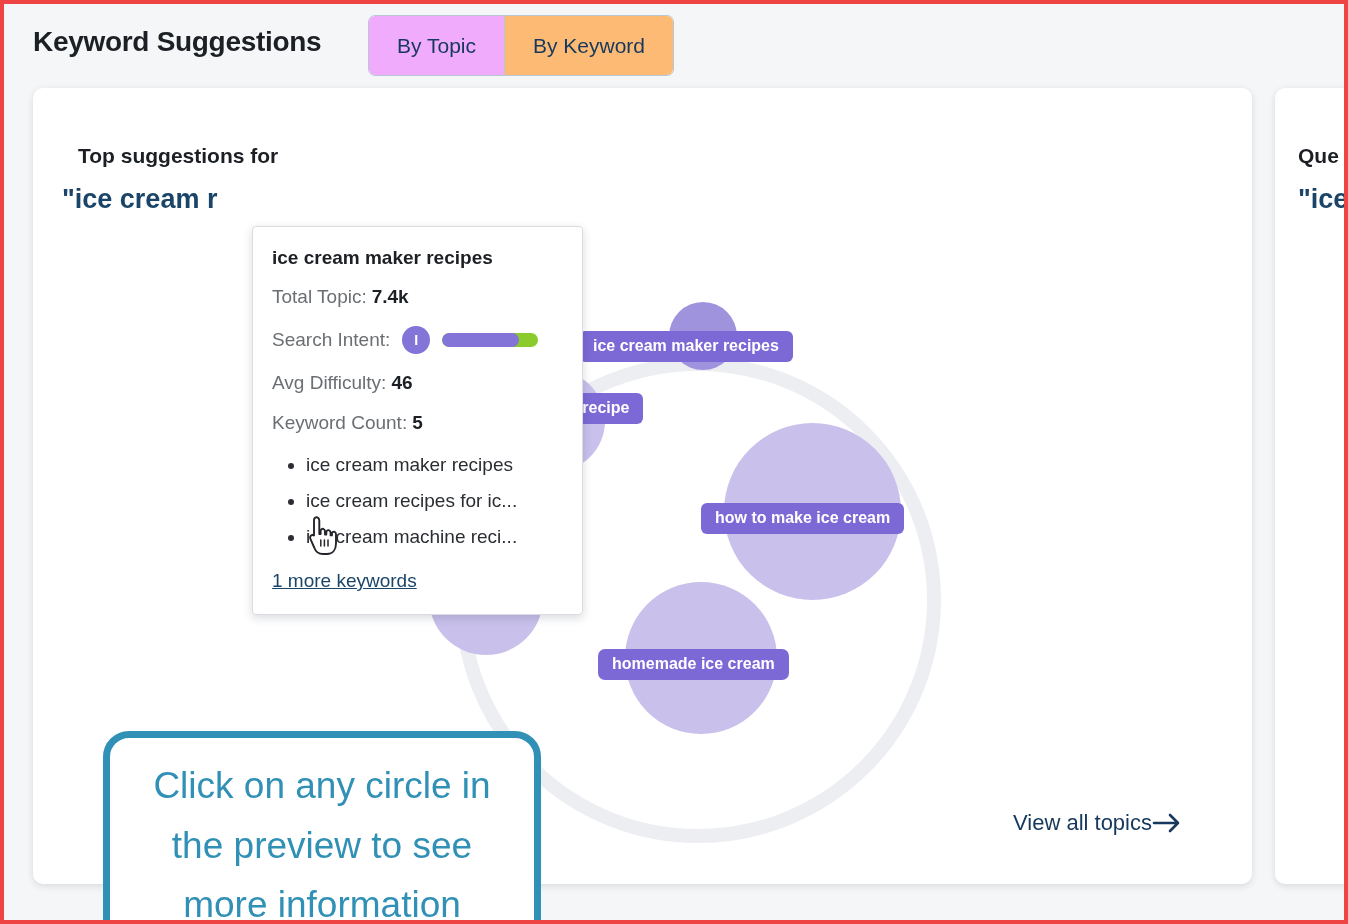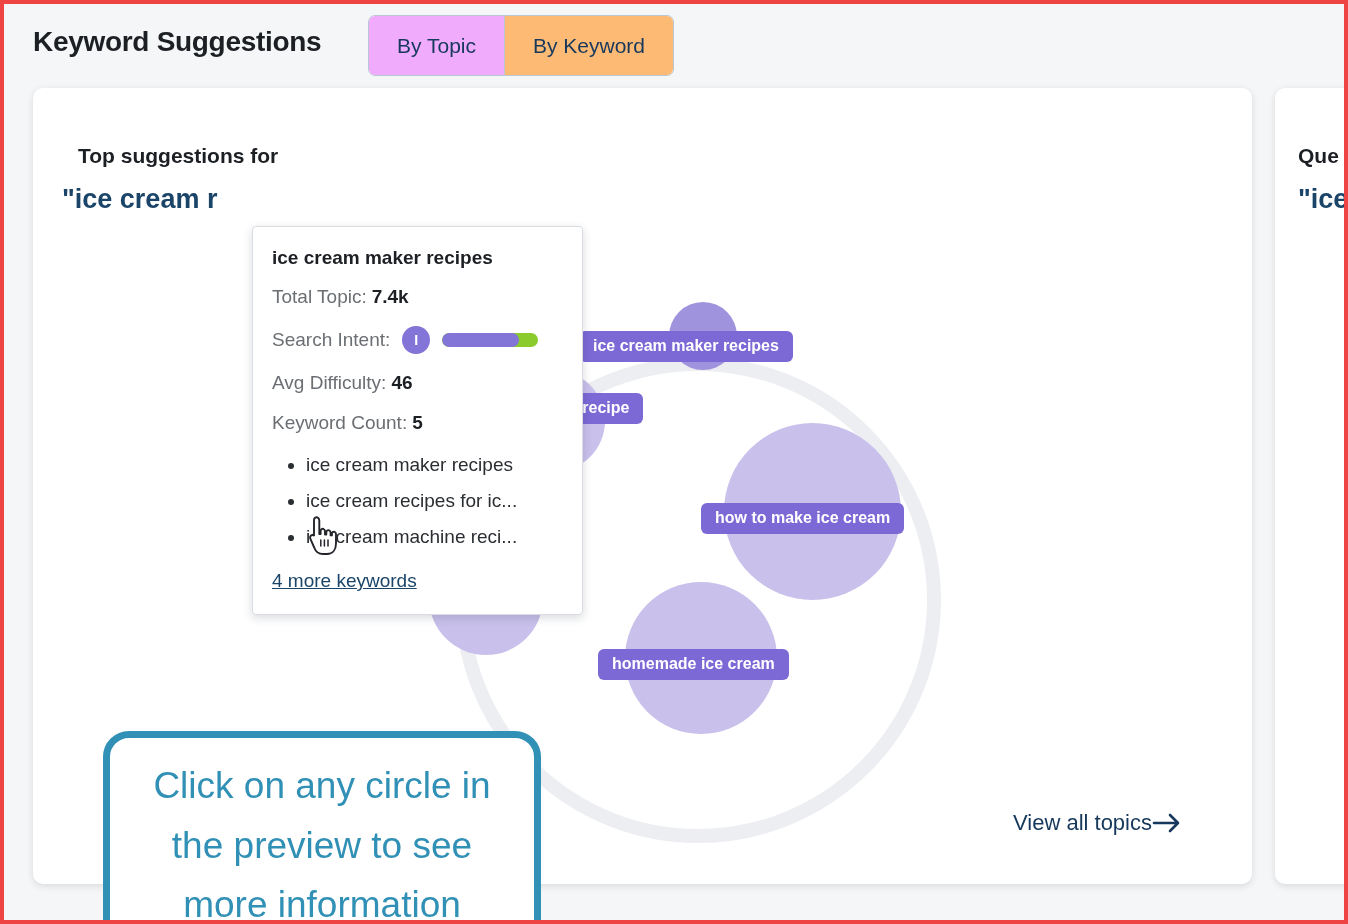--- a/index.html
+++ b/index.html
@@ -289,21 +289,21 @@
 
       <div class="bubble selected" style="left:636px;top:214px;width:68px;height:68px;"></div>
       <div class="bubble" style="left:470px;top:282px;width:102px;height:102px;"></div>
       <div class="bubble" style="left:691px;top:335px;width:177px;height:177px;"></div>
       <div class="bubble" style="left:592px;top:494px;width:152px;height:152px;"></div>
       <div class="bubble" style="left:396px;top:453px;width:114px;height:114px;"></div>
 
       <div class="bubble-label" style="left:546px;top:243px;">ice cream maker recipes</div>
       <div class="bubble-label" style="left:457px;top:305px;">ice cream recipe</div>
       <div class="bubble-label" style="left:668px;top:415px;text-align:right;">how to make ice cream</div>
-      <div class="bubble-label" style="left:565px;top:561px;">homemade ice cream</div>
+      <div class="bubble-label" style="left:565px;top:561px;border-radius:7px;">homemade ice cream</div>
       <div class="bubble-label" style="left:363px;top:460px;">ice cream recipes</div>
     </div>
 
     <div class="card-eyebrow" id="topics-eyebrow">Top suggestions for</div>
     <div class="card-seed" id="topics-seed">"ice cream r</div>
 
     <div id="view-all">
       <span>View all topics</span>
       <span>
         <svg width="30" height="22" viewBox="0 0 30 22">
@@ -341,21 +341,21 @@
         <span>Keyword Count:</span>
         <b>5</b>
       </div>
 
       <ul id="tt-list">
         <li>ice cream maker recipes</li>
         <li>ice cream recipes for ic...</li>
         <li>ice cream machine reci...</li>
       </ul>
 
-      <span id="tt-more">4 more keywords</span>
+      <span id="tt-more">1 more keywords</span>
     </div>
 
   </div>
 
   <div class="card" id="card-questions">
     <div class="card-eyebrow" id="questions-eyebrow">Que</div>
     <div class="card-seed" id="questions-seed">"ice</div>
   </div>
 
   <div id="cursor">

